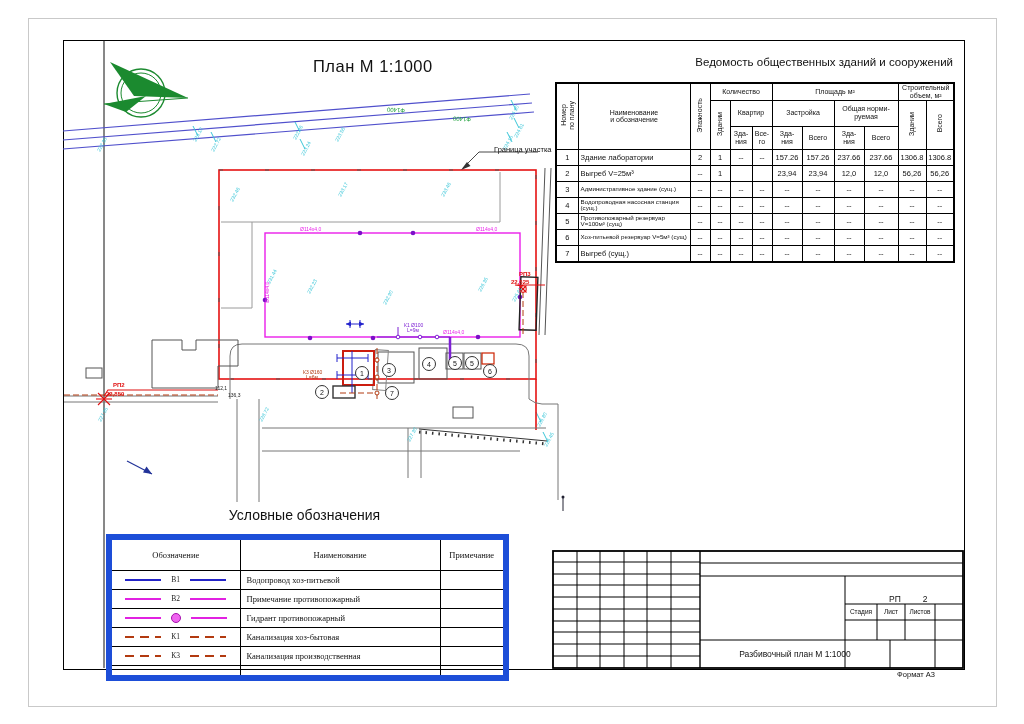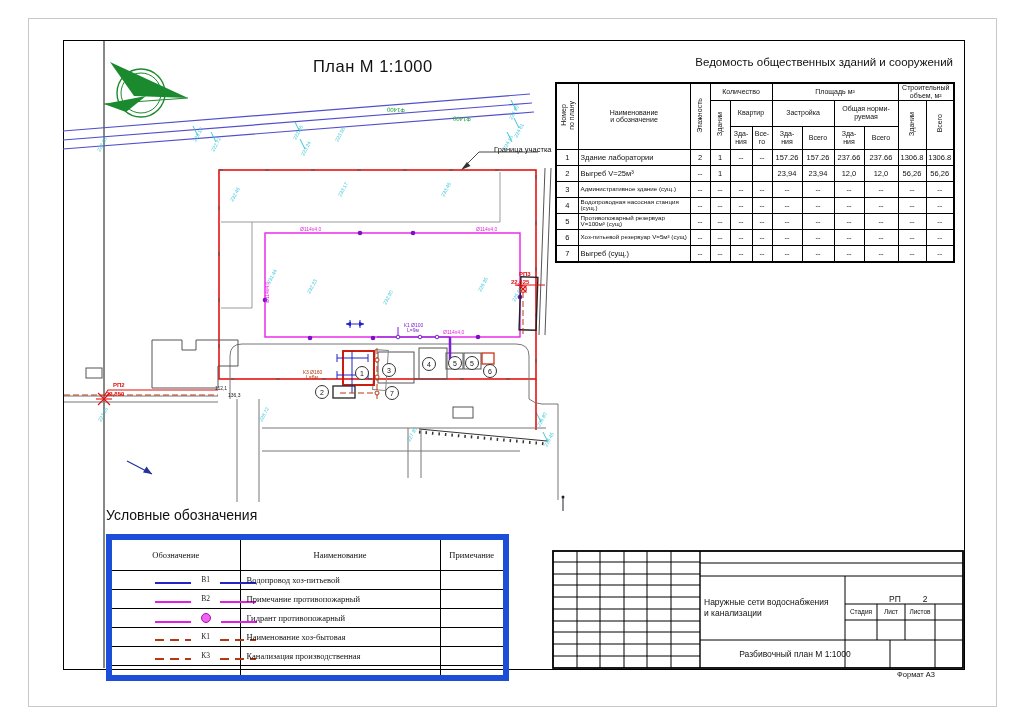--- a/index.html
+++ b/index.html
@@ -5,21 +5,21 @@
   html,body{margin:0;padding:0;background:#fff;}
   #canvas{position:relative;width:1024px;height:724px;background:#fff;overflow:hidden;
           font-family:"Liberation Sans",sans-serif;color:#111;}
   .paper-edge{position:absolute;left:28px;top:18px;width:967px;height:687px;border:1px solid #c9c9c9;}
   .sheet-frame{position:absolute;left:63px;top:40px;width:900px;height:628px;border:1.5px solid #000;}
   svg{position:absolute;left:0;top:0;}
   .abs{position:absolute;}
   .plan-title{left:313px;top:57px;font-size:16.5px;letter-spacing:.5px;}
   .granitsa{left:481px;top:145px;font-size:7.5px;padding-left:13px;}
   .ved-title{left:555px;top:56px;width:398px;text-align:right;font-size:11.5px;}
-  .leg-title{left:106px;top:507px;width:397px;text-align:left;font-size:14px;}
+  .leg-title{left:106px;top:507px;width:397px;text-align:center;font-size:14px;}
   .format-label{left:855px;top:669.5px;width:80px;text-align:right;font-size:7.5px;}
   
   #ved{position:absolute;left:555px;top:82px;border-collapse:collapse;table-layout:fixed;width:398px;
        border:2px solid #000;background:transparent;}
   #ved th,#ved td{border:1px solid #000;padding:0 1px;text-align:center;vertical-align:middle;overflow:hidden;}
   #ved th{font-weight:normal;font-size:7px;line-height:1.1;}
   #ved td{font-size:7.5px;height:15px;}
   #ved td.name{text-align:left;padding-left:2px;}
   #ved td.name.sm{font-size:6.2px;line-height:1.05;}
   #ved thead tr:nth-child(1){height:17px}
@@ -27,21 +27,21 @@
   #ved thead tr:nth-child(3){height:23px}
   .vrot{writing-mode:vertical-rl;transform:rotate(180deg);white-space:pre-line;}
   
   #leg{position:absolute;left:106px;top:534px;border-collapse:collapse;table-layout:fixed;width:397px;
        border:6px solid #1d4ed8;}
   #leg th,#leg td{border:1px solid #000;padding:0;vertical-align:middle;}
   #leg th{font-family:"Liberation Serif",serif;font-weight:normal;font-size:8.5px;height:30px;}
   #leg tbody tr{height:19px;}
   #leg tbody tr:last-child{height:12px;}
   #leg td.lname{font-family:"Liberation Serif",serif;font-size:8.5px;text-align:left;padding-left:6px;}
-  .sym{display:flex;align-items:flex-end;justify-content:center;gap:10px;width:100%;padding-left:30px;}
+  .sym{display:flex;align-items:center;justify-content:center;gap:10px;width:100%;}
   .seg{display:inline-block;width:36px;height:2px;}
   .seg.dash{background-image:repeating-linear-gradient(90deg,currentColor 0 9px,transparent 9px 15px);background-color:transparent!important;height:2px;}
   .sym .code{font-family:"Liberation Serif",serif;font-size:7.5px;color:#222;line-height:1;}
   .hyd{display:inline-block;width:8px;height:8px;border-radius:50%;border:1.5px solid #a511ad;background:#ef63ef;}
   
   .stamp-project{left:704px;top:576px;width:128px;height:64px;display:flex;align-items:center;font-size:8.5px;line-height:1.3;}
   .stamp-h{top:605px;height:13px;display:flex;align-items:center;justify-content:center;font-size:6.5px;}
   .stamp-v{top:589px;height:20px;display:flex;align-items:center;justify-content:center;font-size:8.5px;margin-left:34px;}
   .st-col1{left:845px;width:32px;} .st-col2{left:877px;width:28px;} .st-col3{left:905px;width:30px;}
   .stamp-doc{left:700px;top:640px;width:190px;height:27px;display:flex;align-items:center;justify-content:center;font-size:8.5px;}
@@ -481,21 +481,21 @@
           <td></td>
         </tr>
         <tr>
           <td>
             <span class="sym">
               <span class="seg dash" style="color: rgb(178, 58, 16); background-color: rgb(178, 58, 16);"></span>
               <span class="code">К1</span>
               <span class="seg dash" style="color: rgb(178, 58, 16); background-color: rgb(178, 58, 16);"></span>
             </span>
           </td>
-          <td class="lname">Наименование хоз-бытовая</td>
+          <td class="lname">Канализация хоз-бытовая</td>
           <td></td>
         </tr>
         <tr>
           <td>
             <span class="sym">
               <span class="seg dash" style="color: rgb(178, 58, 16); background-color: rgb(178, 58, 16);"></span>
               <span class="code">К3</span>
               <span class="seg dash" style="color: rgb(178, 58, 16); background-color: rgb(178, 58, 16);"></span>
             </span>
           </td>
@@ -503,21 +503,20 @@
           <td></td>
         </tr>
         <tr>
           <td></td>
           <td class="lname"></td>
           <td></td>
         </tr>
       </tbody>
   </table>
 
-  <div class="abs stamp-project">Наружные сети водоснабжения и канализации</div>
   <div class="abs stamp-h st-col1">Стадия</div>
   <div class="abs stamp-h st-col2">Лист</div>
   <div class="abs stamp-h st-col3">Листов</div>
   <div class="abs stamp-v st-col1">РП</div>
   <div class="abs stamp-v st-col2">2</div>
   <div class="abs stamp-v st-col3"></div>
   <div class="abs stamp-doc">Разбивочный план М 1:1000</div>
   <div class="abs format-label">Формат А3</div>
 </div>
 

